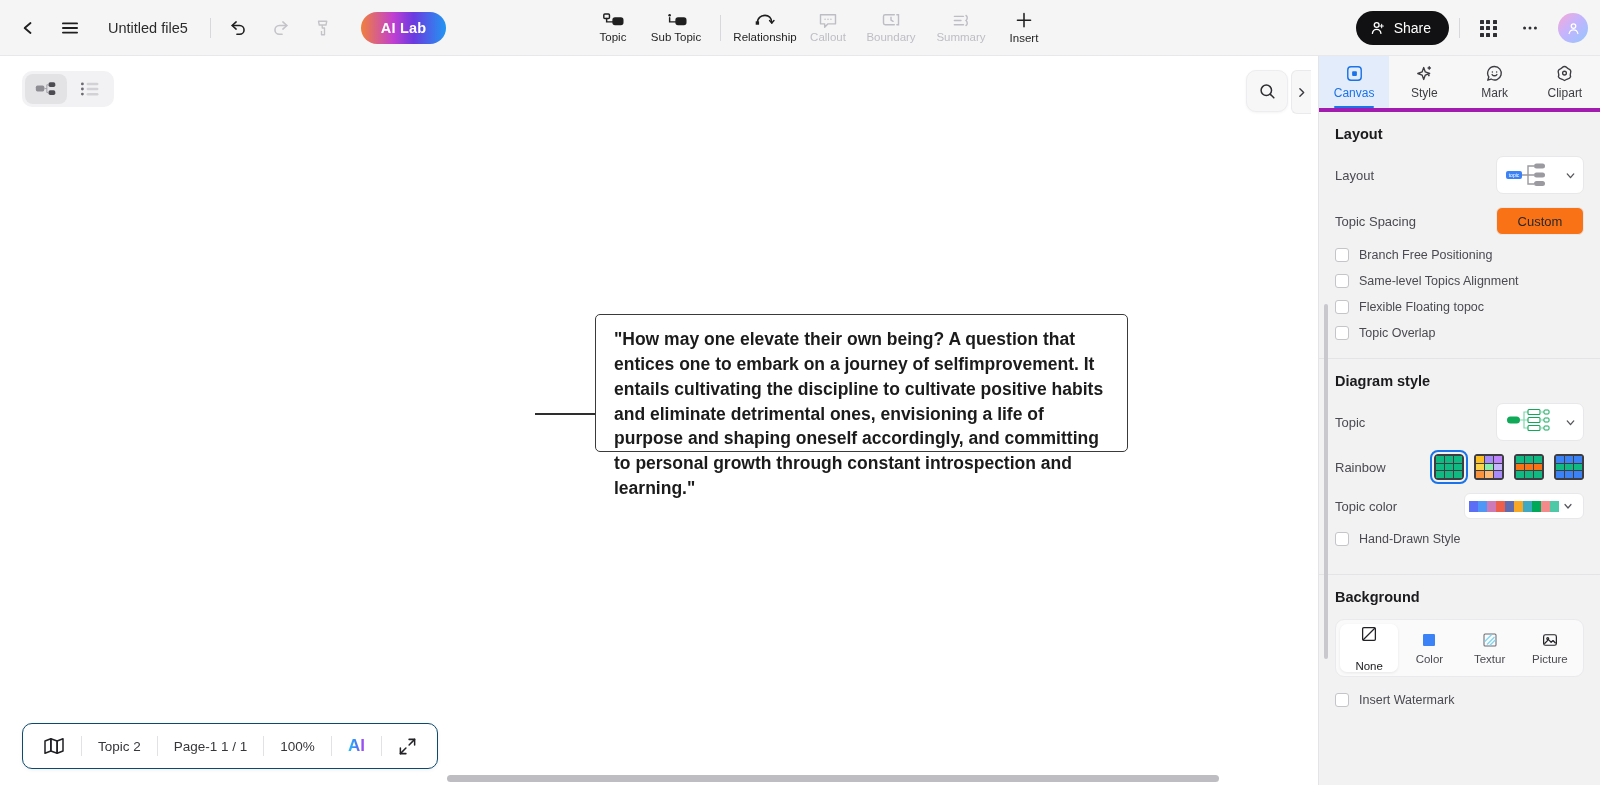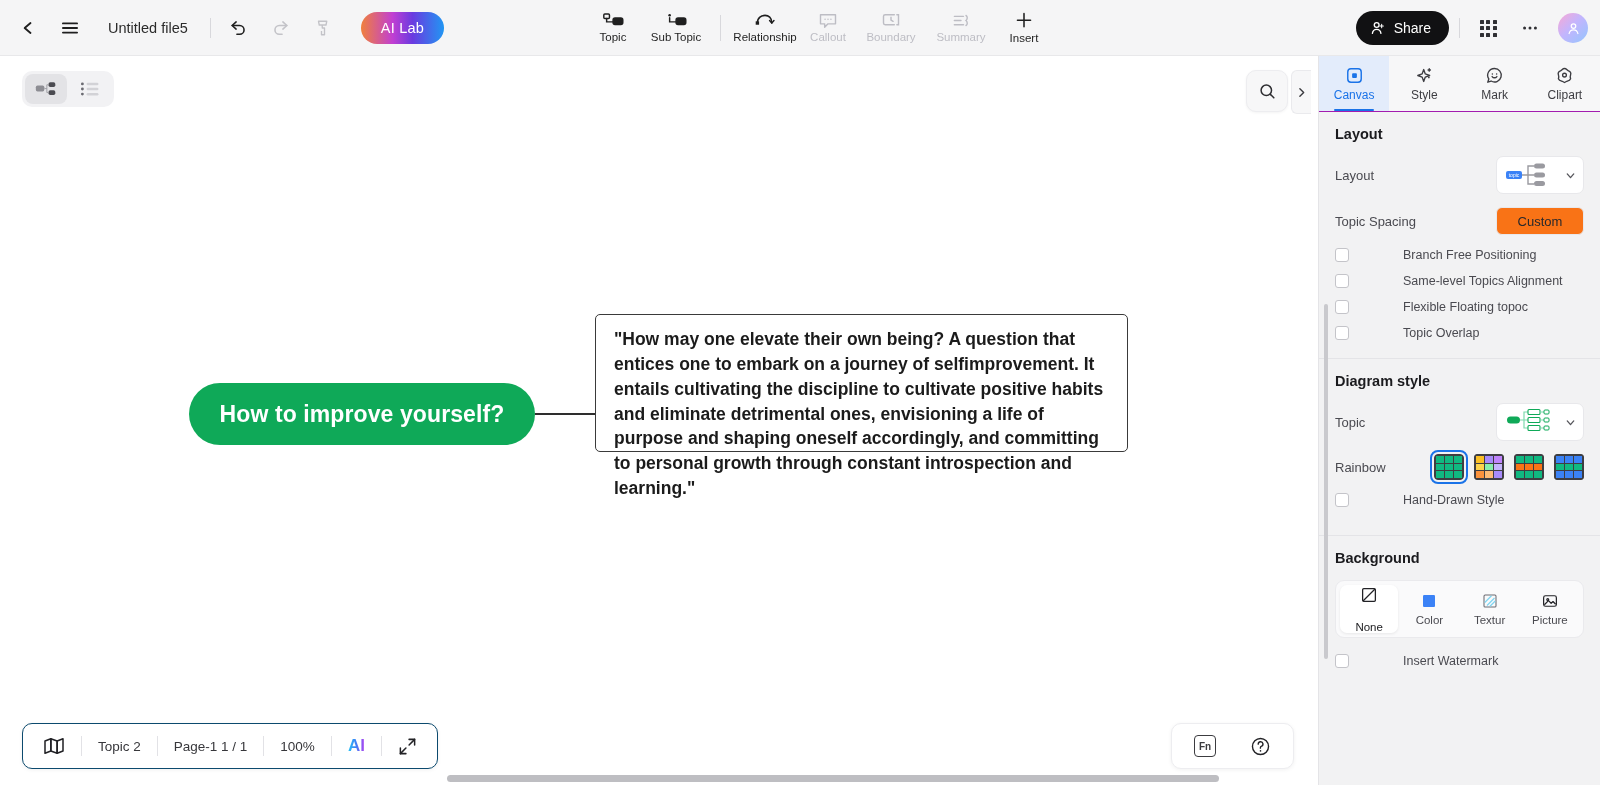--- a/index.html
+++ b/index.html
@@ -28,21 +28,21 @@
   .file-name {
     font-size: 14.5px; color: #2b2b2b; padding: 0 12px 0 14px; white-space: nowrap;
     cursor: text;
   }
   .vdiv { width: 1px; height: 20px; background: #d8d8dc; margin: 0 4px; }
   .ai-lab {
     margin-left: 14px;
     height: 32px; padding: 0 20px;
     border-radius: 16px;
     background: linear-gradient(90deg,#f0803c 0%, #c13fd2 38%, #6a3ae0 62%, #2196f3 100%);
-    color: #fff; font-size: 14.5px; font-weight: 400;
+    color: #fff; font-size: 14.5px; font-weight: 700;
     display: flex; align-items: center; justify-content: center; cursor: pointer;
     letter-spacing: .2px;
   }
 
   
   .tb-center {
     position: absolute; left: 585px; top: 0; height: 56px;
     display: flex; align-items: center; gap: 0;
   }
   .tool {
@@ -163,21 +163,21 @@
   .collapse-arrow {
     position: absolute; left: -28px; top: 14px;
     width: 20px; height: 44px;
     background: #f7f7f8; border: 1px solid #eaeaed; border-right: none;
     border-radius: 6px 0 0 6px;
     display: flex; align-items: center; justify-content: center; cursor: pointer;
     color: #3c3c40;
   }
   .panel-tabs {
     display: flex; align-items: stretch; height: 56px;
-    background: #f7f7f8; border-bottom: 1px solid #a21caf;
+    background: #f7f7f8; border-bottom: 4px solid #a21caf;
   }
   .ptab {
     flex: 1; display: flex; flex-direction: column; align-items: center; justify-content: center;
     gap: 3px; font-size: 12px; color: #3d3d42; cursor: pointer; position: relative;
   }
   .ptab.active { color: #1a73e8; background: #e3ecfb; }
   .ptab.active::after {
     content:''; position: absolute; bottom: 0; left: 22%; width: 56%; height: 2.5px;
     background: #1a73e8; border-radius: 2px;
   }
@@ -196,21 +196,21 @@
   .btn-plain {
     width: 88px; height: 28px; background: #f97316; border: 1px solid #e8e8eb; border-radius: 6px;
     display: flex; align-items: center; justify-content: center; font-size: 13px; color: #28282c;
     cursor: pointer;
   }
   .chk-row { display: flex; align-items: center; gap: 10px; margin-bottom: 12px; cursor: pointer; }
   .chk {
     width: 14px; height: 14px; border: 1.3px solid #c4c4c9; border-radius: 3px; background: #fff;
     flex: 0 0 auto;
   }
-  .chk-lbl { font-size: 12.5px; color: #4a4a50; margin-left: 44px; }
+  .chk-lbl { font-size: 12.5px; color: #4a4a50; }
   .rainbow-row { display: flex; align-items: center; justify-content: space-between; margin-bottom: 13px; }
   .rb-set { display: flex; gap: 10px; }
   .rb {
     width: 26px; height: 22px; border: 1.3px solid #3e3e42; border-radius: 3px;
     display: grid; grid-template-columns: repeat(3, 1fr); grid-template-rows: repeat(3, 1fr);
     gap: 1px; padding: 1px; background: #3e3e42; cursor: pointer; box-sizing: content-box;
   }
   .rb.sel { outline: 2px solid #1a73e8; outline-offset: 2px; border-radius: 4px; }
   .rb span { display: block; }
   .swatch-box {
@@ -405,21 +405,20 @@
     </div>
 
     <div class="search-btn">
       <svg width="19" height="19" viewBox="0 0 24 24" fill="none" stroke="#2e2e32" stroke-width="1.9" stroke-linecap="round">
           <circle cx="10.5" cy="10.5" r="6.6"></circle>
           <line x1="15.6" y1="15.6" x2="20" y2="20"></line>
         </svg>
     </div>
 
     <div class="edge-h"></div>
-    <div class="node-root">How to improve yourself?</div>
     <div class="node-box">"How may one elevate their own being?  A question that entices one to embark on a journey of selfimprovement. It entails cultivating the discipline to cultivate positive habits and eliminate detrimental ones, envisioning a life of purpose and shaping oneself accordingly, and committing to personal growth through constant introspection and learning."</div>
 
     <div class="statusbar">
       <div class="sb-item">
         <svg width="22" height="18" viewBox="0 0 24 20" fill="none" stroke="#222226" stroke-width="1.7" stroke-linejoin="round">
             <path d="M2 4.5 8.5 2v13.5L2 18z"></path>
             <path d="M8.5 2 15.5 4.5V18L8.5 15.5z"></path>
             <path d="M15.5 4.5 22 2v13.5L15.5 18z"></path>
           </svg>
       </div>
@@ -437,32 +436,20 @@
       <div class="sb-item">
         <svg width="19" height="19" viewBox="0 0 24 24" fill="none" stroke="#222226" stroke-width="1.9" stroke-linecap="round" stroke-linejoin="round">
             <polyline points="14 3 21 3 21 10"></polyline>
             <polyline points="10 21 3 21 3 14"></polyline>
             <line x1="21" y1="3" x2="14" y2="10"></line>
             <line x1="3" y1="21" x2="10" y2="14"></line>
           </svg>
       </div>
     </div>
 
-    <div class="helpbar">
-      <div class="sb-item">
-        <span class="fn-key">Fn</span>
-      </div>
-      <div class="sb-item">
-        <svg width="21" height="21" viewBox="0 0 24 24" fill="none" stroke="#222226" stroke-width="1.6">
-            <circle cx="12" cy="12" r="9.2"></circle>
-            <path d="M9.4 9.3a2.7 2.7 0 1 1 3.4 2.6c-.6.2-.9.7-.9 1.4v.6" stroke-linecap="round"></path>
-            <circle cx="12" cy="17" r=".95" fill="#222226" stroke="none"></circle>
-          </svg>
-      </div>
-    </div>
 
     <div class="hscroll"></div>
   </div>
 
   <div class="panel">
     <div class="collapse-arrow">
       <svg width="13" height="13" viewBox="0 0 24 24" fill="none" stroke="currentColor" stroke-width="2.6" stroke-linecap="round" stroke-linejoin="round">
           <polyline points="9 5 16 12 9 19"></polyline>
         </svg>
     </div>
@@ -613,20 +600,40 @@
                 <span style="background: rgb(16, 185, 129);"></span>
                 <span style="background: rgb(16, 185, 129);"></span>
                 <span style="background: rgb(16, 185, 129);"></span>
                 <span style="background: rgb(59, 130, 246);"></span>
                 <span style="background: rgb(59, 130, 246);"></span>
                 <span style="background: rgb(59, 130, 246);"></span>
               </div>
           </div>
         </div>
 
+        <div class="row">
+          <span class="row-lbl">Topic color</span>
+          <div class="swatch-box">
+            <span id="swatches" style="display:flex">
+                <i style="background: rgb(91, 110, 245);"></i>
+                <i style="background: rgb(79, 151, 247);"></i>
+                <i style="background: rgb(204, 123, 184);"></i>
+                <i style="background: rgb(237, 95, 75);"></i>
+                <i style="background: rgb(95, 108, 176);"></i>
+                <i style="background: rgb(249, 168, 37);"></i>
+                <i style="background: rgb(63, 169, 196);"></i>
+                <i style="background: rgb(0, 168, 89);"></i>
+                <i style="background: rgb(244, 138, 138);"></i>
+                <i style="background: rgb(78, 201, 168);"></i>
+              </span>
+            <svg class="cv" width="12" height="12" viewBox="0 0 24 24" fill="none" stroke="#55555b" stroke-width="2.4" stroke-linecap="round" stroke-linejoin="round">
+                <polyline points="6 9 12 16 18 9"></polyline>
+              </svg>
+          </div>
+        </div>
 
         <div class="chk-row">
           <span class="chk"></span>
           <span class="chk-lbl">Hand-Drawn Style</span>
         </div>
       </div>
 
       <div class="sect" style="border-bottom:none">
         <div class="sect-title">Background</div>
         <div class="bg-group">

